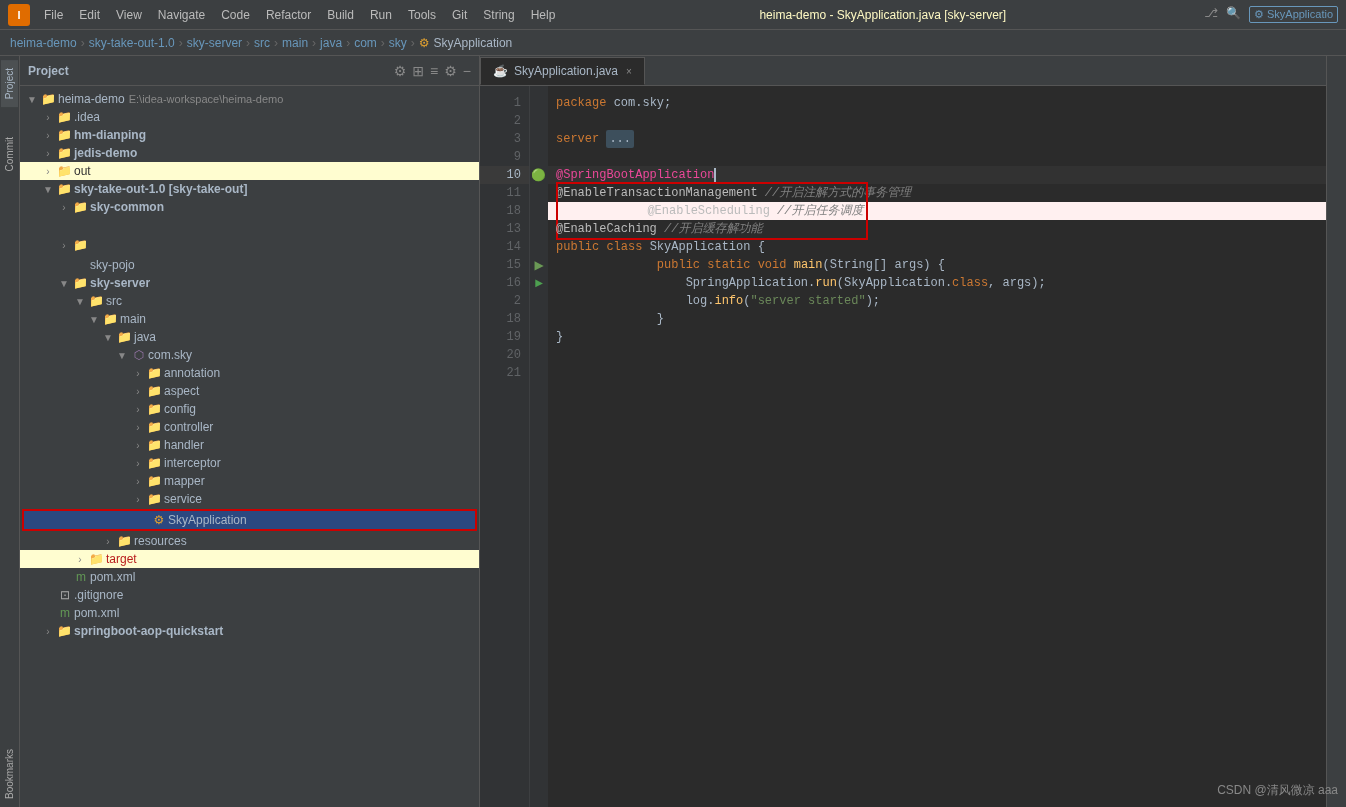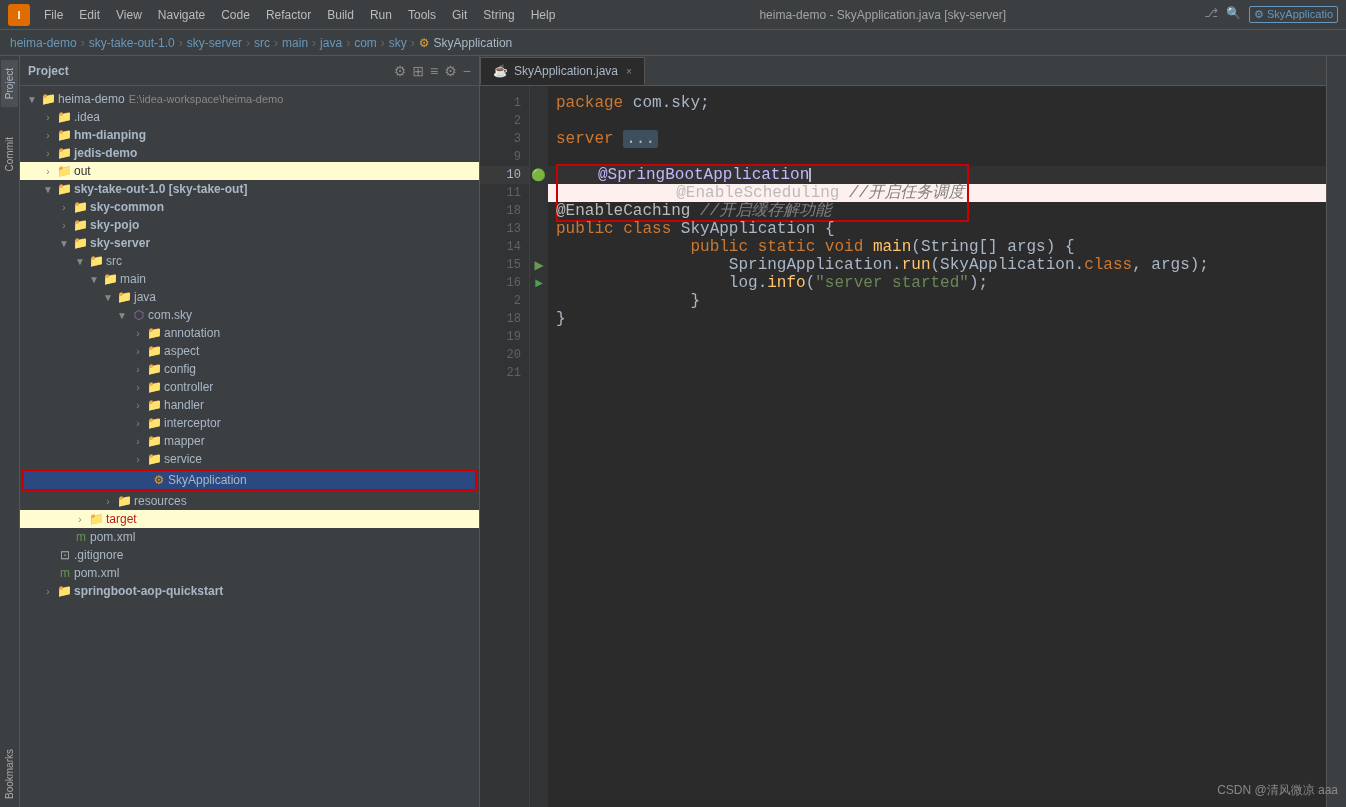--- a/index.html
+++ b/index.html
@@ -3,21 +3,21 @@
   <meta charset="utf-8">
   <style>
     * { margin: 0; padding: 0; box-sizing: border-box; }
     body { font-family: 'Segoe UI', Arial, sans-serif; font-size: 12px; background: #2b2b2b; color: #a9b7c6; width: 1346px; height: 807px; overflow: hidden; display: flex; flex-direction: column; }
 
     
     .title-bar { background: #3c3f41; height: 30px; display: flex; align-items: center; padding: 0 8px; gap: 8px; border-bottom: 1px solid #555; flex-shrink: 0; }
     .title-bar-logo { width: 22px; height: 22px; background: #e06c00; border-radius: 3px; display: flex; align-items: center; justify-content: center; color: white; font-weight: bold; font-size: 11px; flex-shrink: 0; }
     .title-bar-menus { display: flex; gap: 4px; }
     .title-bar-menus span { padding: 2px 6px; cursor: pointer; color: #bbb; font-size: 12px; }
-    .title-bar-title { flex: 1; text-align: center; color: #a3a3a3; font-size: 12px; }
+    .title-bar-title { flex: 1; text-align: center; color: #fef9c3; font-size: 12px; }
     .title-bar-controls { display: flex; gap: 8px; }
 
     
     .breadcrumb { background: #3c3f41; height: 26px; display: flex; align-items: center; padding: 0 10px; gap: 4px; border-bottom: 1px solid #555; flex-shrink: 0; font-size: 12px; color: #aaa; }
     .breadcrumb-sep { color: #666; }
     .breadcrumb-item { color: #6897bb; cursor: pointer; }
     .breadcrumb-active { color: #a9b7c6; }
 
     
     .main-layout { display: flex; flex: 1; overflow: hidden; }
@@ -52,21 +52,21 @@
 
     
     .code-editor { flex: 1; display: flex; overflow: hidden; }
     .line-numbers { width: 50px; background: #313335; border-right: 1px solid #3d3f41; padding: 8px 0; text-align: right; flex-shrink: 0; font-family: 'Courier New', monospace; font-size: 12px; color: #606366; }
     .line-number { height: 18px; line-height: 18px; padding-right: 8px; }
     .line-number.active { color: #a9b7c6; }
     .gutter { width: 18px; background: #313335; flex-shrink: 0; padding: 8px 0; }
     .gutter-item { height: 18px; line-height: 18px; width: 18px; display: flex; align-items: center; justify-content: center; }
     .gutter-green { color: #6a9955; font-size: 10px; }
 
-    .code-content { flex: 1; overflow: auto; padding: 8px 0; font-family: 'Courier New', monospace; font-size: 16px; line-height: 18px; }
+    .code-content { flex: 1; overflow: auto; padding: 8px 0; font-family: 'Courier New', monospace; font-size: 12px; line-height: 18px; }
     .code-line { height: 18px; line-height: 18px; padding: 0 8px; white-space: pre; display: flex; align-items: center; }
     .code-line.line-active { background: #323232; }
 
     
     .kw { color: #cc7832; }
     .str { color: #6a8759; }
     .comment { color: #808080; font-style: italic; }
     .method { color: #ffc66d; }
     .plain { color: #a9b7c6; }
     .cursor { display: inline-block; width: 2px; height: 14px; background: #a9b7c6; vertical-align: middle; }
@@ -195,21 +195,21 @@
 
       <div class="tree-item" style="padding-left:36px;">
         <span class="tree-arrow">›</span>
         <span class="tree-icon" style="color:#dcb67a;">📁</span>
         <span class="tree-label" style="font-weight:bold;">sky-common</span>
       </div>
 
       <div class="tree-item" style="padding-left:36px;">
         <span class="tree-arrow">›</span>
         <span class="tree-icon" style="color:#dcb67a;">📁</span>
-        <span class="tree-label" style="font-weight:bold;">sky-pojo</span>
+        <span class="tree-label" style="font-weight:normal;margin-top:40px;">sky-pojo</span>
       </div>
 
       <div class="tree-item" style="padding-left:36px;">
         <span class="tree-arrow">▼</span>
         <span class="tree-icon" style="color:#dcb67a;">📁</span>
         <span class="tree-label" style="font-weight:bold;">sky-server</span>
       </div>
 
       <div class="tree-item" style="padding-left:52px;">
         <span class="tree-arrow">▼</span>
@@ -386,24 +386,27 @@
 
         <div class="code-line">&nbsp;</div>
 
         <div class="code-line">
           <span class="kw">server</span>&nbsp;<span class="import-dots">...</span>
         </div>
 
         <div class="code-line">&nbsp;</div>
 
         <div class="code-line line-active" style="background:#323232;">
-          <span style="color:#c4b5fd;margin-left:42px;">@SpringBootApplication</span><span class="cursor"></span>
-        </div>
-
-
+          <span style="color:#ec4899;">@SpringBootApplication</span><span class="cursor"></span>
+        </div>
+
+
+        <div class="code-line">
+          <span style="color:#bbb;">@EnableTransactionManagement</span>&nbsp;<span class="comment">//开启注解方式的事务管理</span>
+        </div>
 
         <div class="code-line" style="background:#fff0f0;">
           <span style="border: 2px solid #cc0000; padding: 0 3px; display:inline-block;">
             <span style="color:#bbb;">@EnableScheduling</span>&nbsp;<span class="comment">//开启任务调度</span>
           </span>
         </div>
 
         <div class="code-line">
           <span style="color:#bbb;">@EnableCaching</span>&nbsp;<span class="comment">//开启缓存解功能</span>
         </div>

